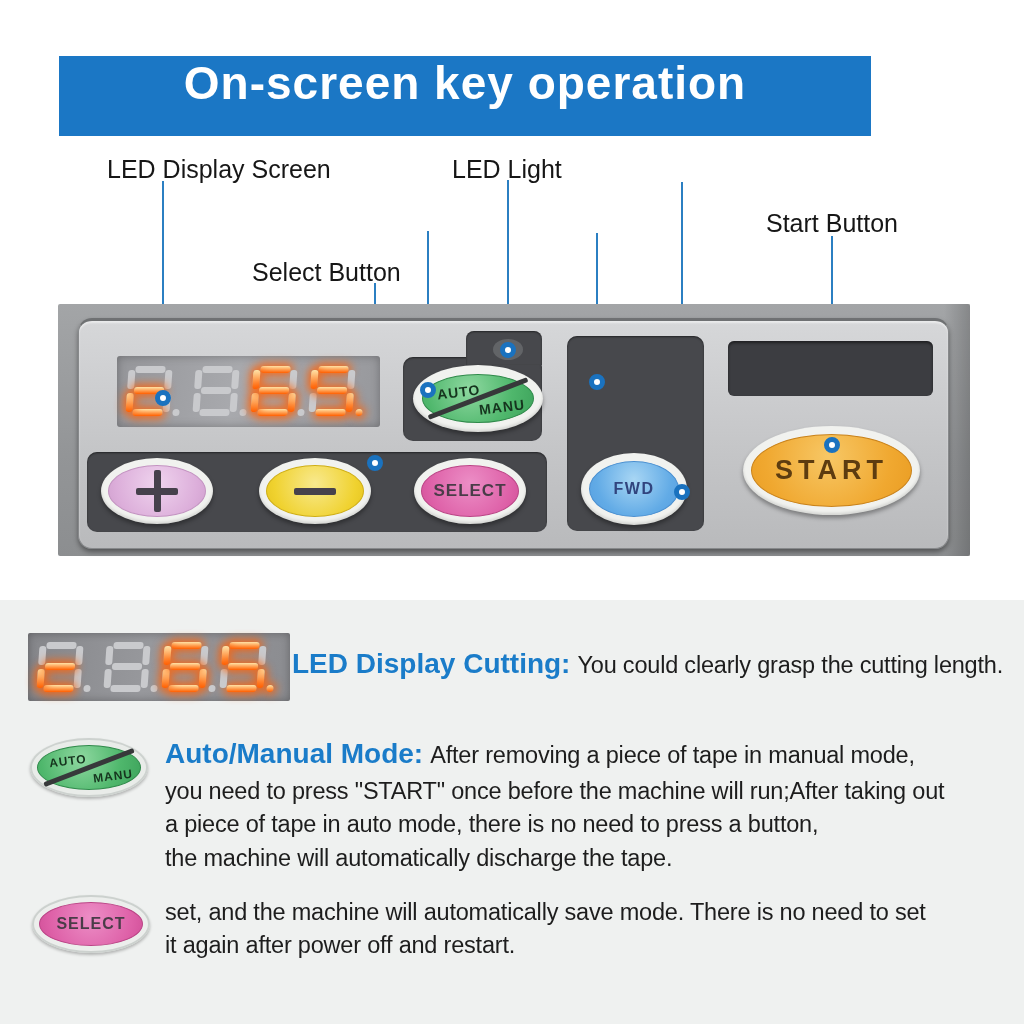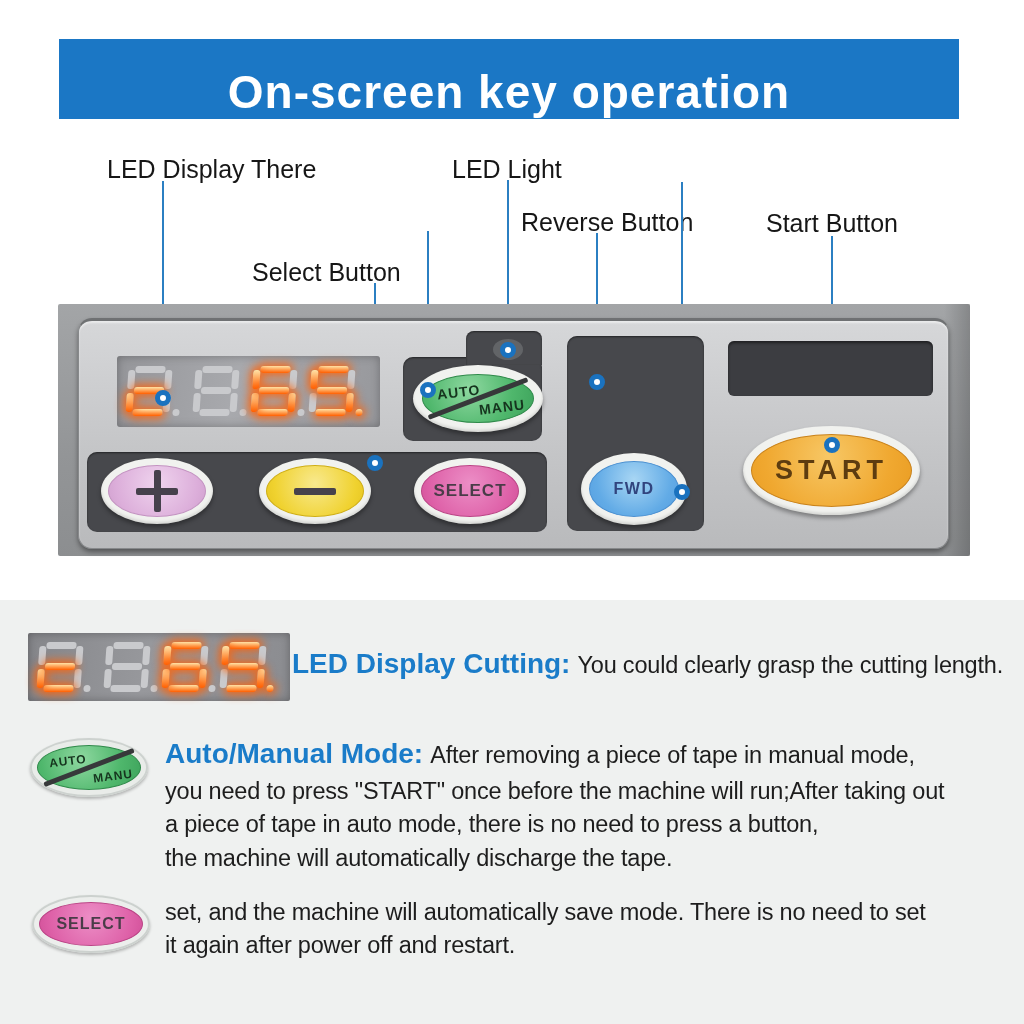--- a/index.html
+++ b/index.html
@@ -1,22 +1,22 @@
 <!DOCTYPE html>
 <html><head>
 <meta charset="utf-8">
 <style>
   html,body{margin:0;padding:0;background:#ffffff;}
   .page{position:relative;width:1024px;height:1024px;background:#ffffff;overflow:hidden;
         font-family:"Liberation Sans",sans-serif;}
   .abs{position:absolute;}
 
   
-  .banner{left:59px;top:39px;width:900px;height:80px;background:#1b77c5;
-          display:flex;align-items:flex-end;justify-content:center;}
+  .banner{left:59px;top:56px;width:812px;height:80px;background:#1b77c5;
+          display:flex;align-items:flex-start;justify-content:center;}
   .banner-title{color:#ffffff;font-size:46px;font-weight:700;letter-spacing:1px;}
 
   
   .lbl{font-size:25px;color:#161616;white-space:nowrap;}
   .lead{width:2px;background:#2b7fc2;}
   .dot{width:6px;height:6px;background:#ffffff;border:5px solid #1a72bf;border-radius:50%;z-index:30;}
 
   
   .photo{left:58px;top:304px;width:912px;height:252px;border-radius:2px;
          background:linear-gradient(180deg,#a3a5a7,#939597 60%,#8c8e90);}
@@ -70,23 +70,22 @@
 </style>
 </head>
 <body>
 
 <div class="page">
 
   <div class="abs banner">
     <div class="banner-title">On-screen key operation</div>
   </div>
 
-  <div class="abs lbl" style="left:107px;top:155px">LED Display There</div>
+  <div class="abs lbl" style="left:107px;top:155px">LED Display Screen</div>
   <div class="abs lbl" style="left:452px;top:155px">LED Light</div>
-  <div class="abs lbl" style="left:521px;top:208px">Reverse Button</div>
   <div class="abs lbl" style="left:766px;top:209px">Start Button</div>
   <div class="abs lbl" style="left:252px;top:258px">Select Button</div>
 
   <div class="abs lead" style="left:162px;top:181px;height:217px"></div>
   <div class="abs lead" style="left:507px;top:180px;height:170px"></div>
   <div class="abs lead" style="left:681px;top:182px;height:310px"></div>
   <div class="abs lead" style="left:427px;top:231px;height:159px"></div>
   <div class="abs lead" style="left:596px;top:233px;height:149px"></div>
   <div class="abs lead" style="left:831px;top:236px;height:209px"></div>
   <div class="abs lead" style="left:374px;top:283px;height:180px"></div>

